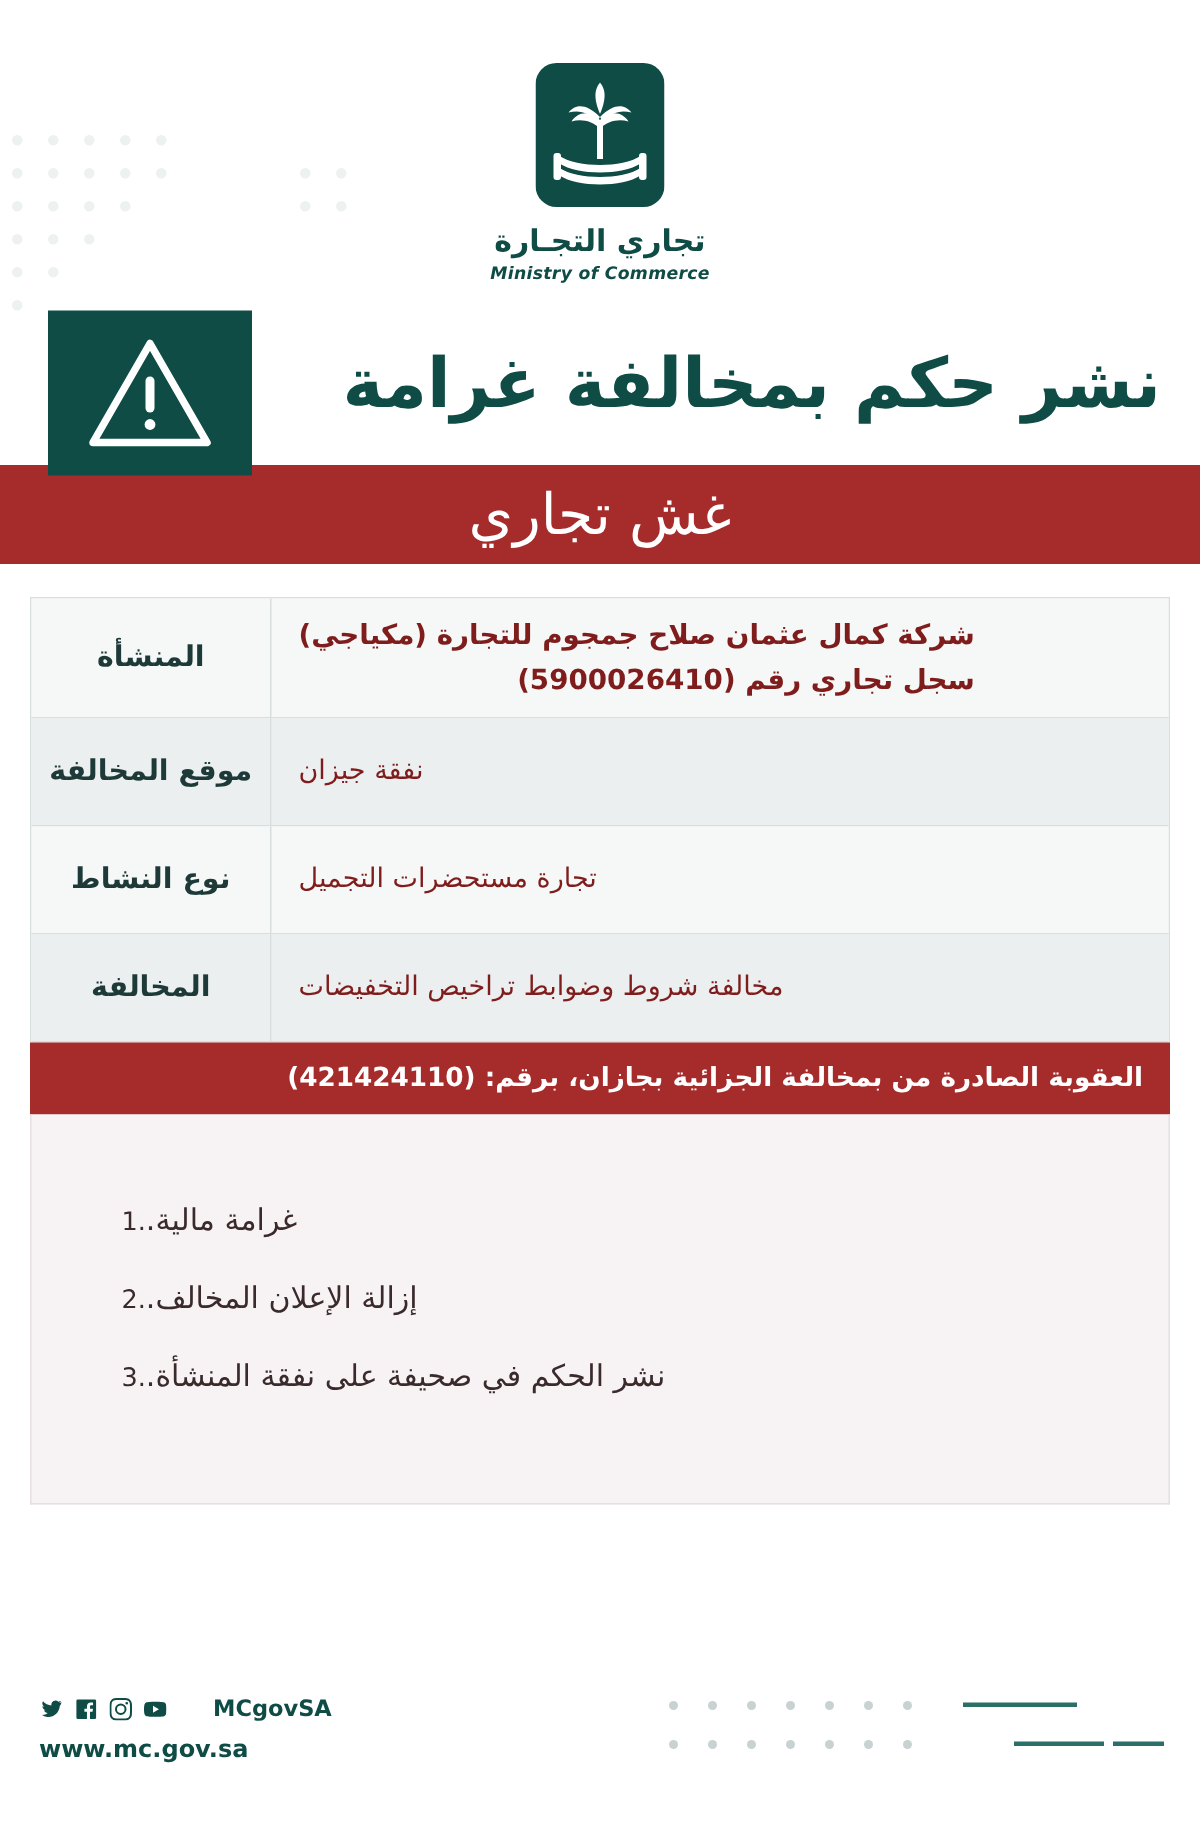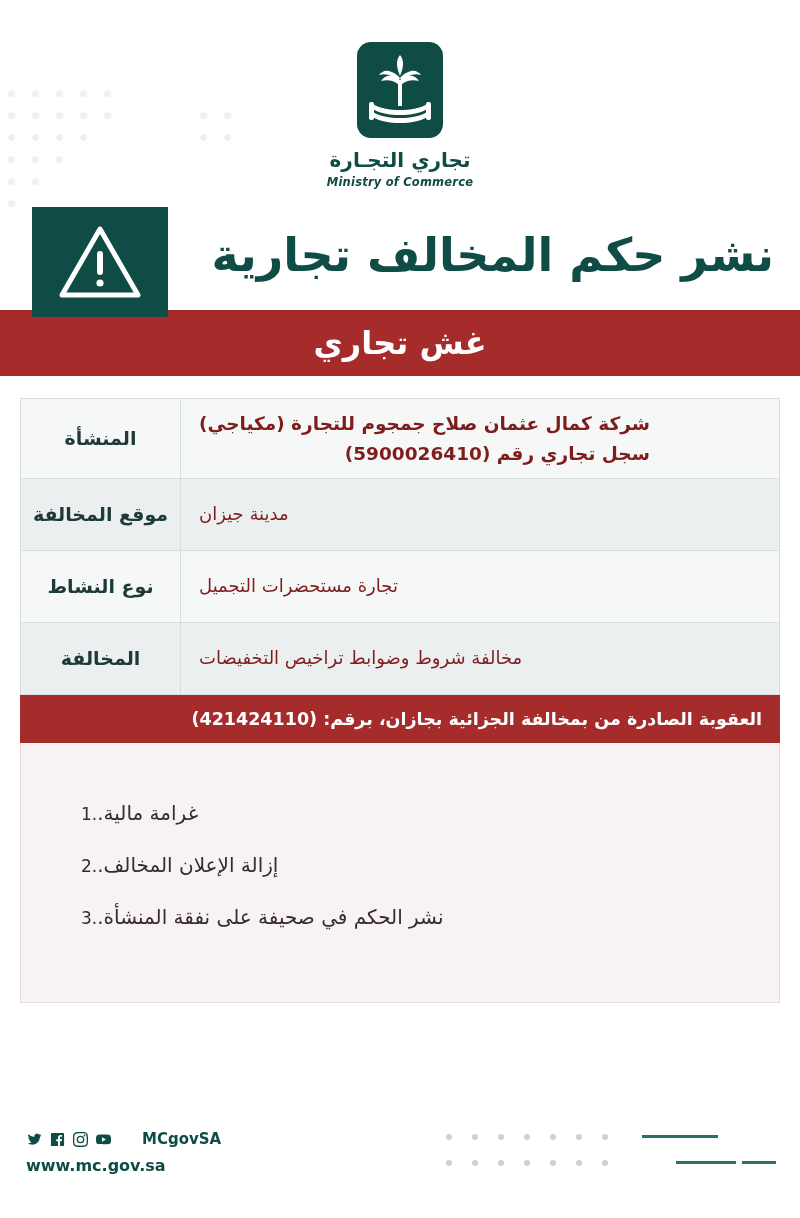--- a/index.html
+++ b/index.html
@@ -85,22 +85,22 @@
   .warn-tri { width: 84px; height: 74px; display: block; }
 
   
   .sub-banner {
     height: 66px;
     background: #a62b2b;
     display: flex; align-items: center; justify-content: center;
   }
   .sub-banner span {
     color: #ffffff;
-    font-size: 32px;
-    font-weight: bold;
+    font-size: 38px;
+    font-weight: normal;
   }
 
   
   .table {
     margin: 22px 20px 0 20px;
     border: 1px solid #d8dede;
     border-bottom: none;
     width: 760px;
   }
   .row {
@@ -258,21 +258,21 @@
         <path d="M16 62 C28 70 58 70 70 62 L70 67 C58 75 28 75 16 67 Z" fill="#ffffff"></path>
         <rect x="12" y="60" width="5" height="18" rx="2" fill="#ffffff"></rect>
         <rect x="69" y="60" width="5" height="18" rx="2" fill="#ffffff"></rect>
       </svg>
       <div class="ministry-ar">تجاري التجـارة</div>
       <div class="ministry-en">Ministry of Commerce</div>
     </div>
   </div>
 
   <div class="title-band">
-    <div class="main-title">نشر حكم المخالف تجارية</div>
+    <div class="main-title">نشر حكم بمخالفة غرامة</div>
     <div class="warn-box">
       <svg class="warn-tri" viewBox="0 0 84 74" aria-hidden="true">
         <path d="M42 4 L80 70 L4 70 Z" fill="none" stroke="#ffffff" stroke-width="5" stroke-linejoin="round"></path>
         <rect x="39" y="26" width="6" height="24" rx="3" fill="#ffffff"></rect>
         <circle cx="42" cy="58" r="3.6" fill="#ffffff"></circle>
       </svg>
     </div>
   </div>
 
   <div class="sub-banner">
@@ -280,21 +280,21 @@
   </div>
 
   <div class="table">
 
     <div class="row">
       <div class="cell-value big">شركة كمال عثمان صلاح جمجوم للتجارة (مكياجي)<br>سجل تجاري رقم (5900026410)</div>
       <div class="cell-label">المنشأة</div>
     </div>
 
     <div class="row alt">
-      <div class="cell-value">مدينة جيزان</div>
+      <div class="cell-value">نفقة جيزان</div>
       <div class="cell-label">موقع المخالفة</div>
     </div>
 
     <div class="row">
       <div class="cell-value">تجارة مستحضرات التجميل</div>
       <div class="cell-label">نوع النشاط</div>
     </div>
 
     <div class="row alt">
       <div class="cell-value">مخالفة شروط وضوابط تراخيص التخفيضات</div>

